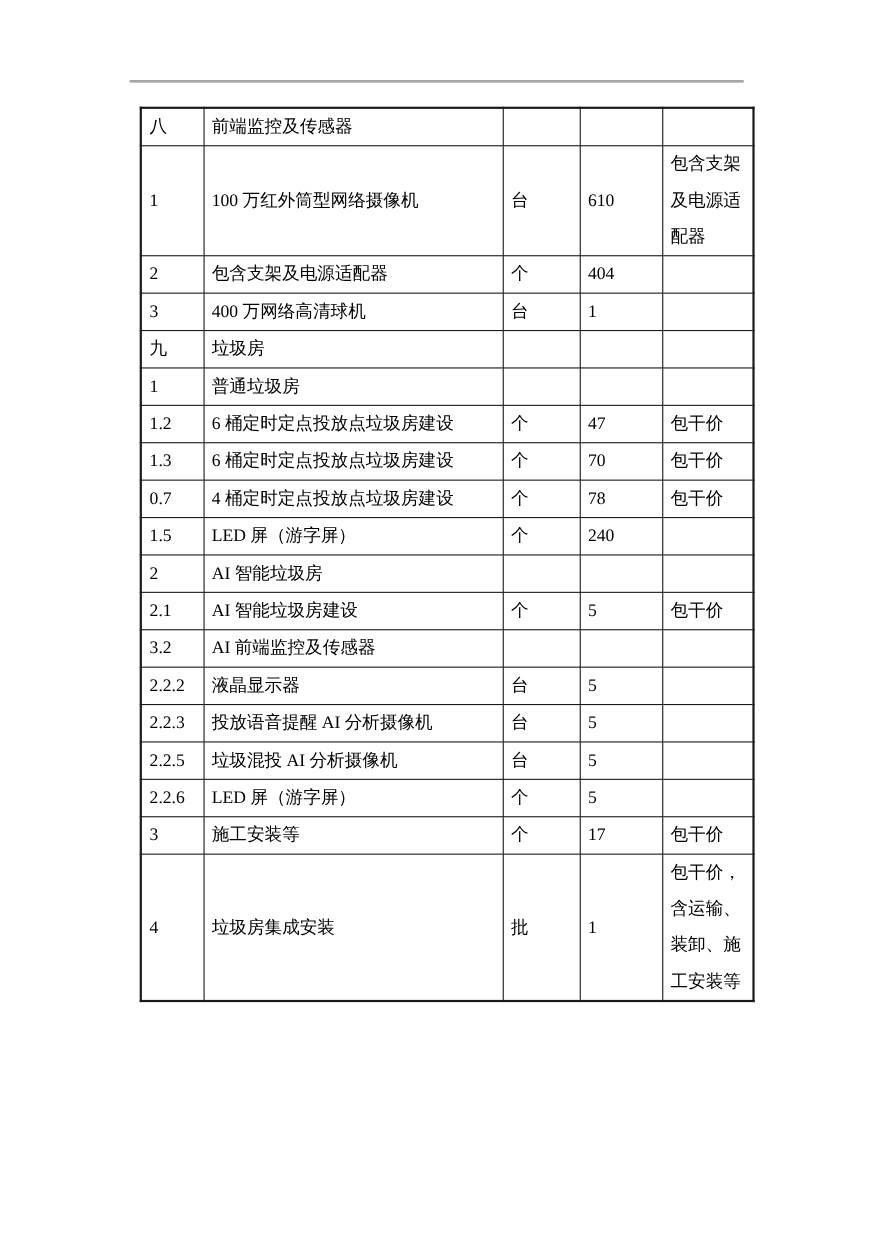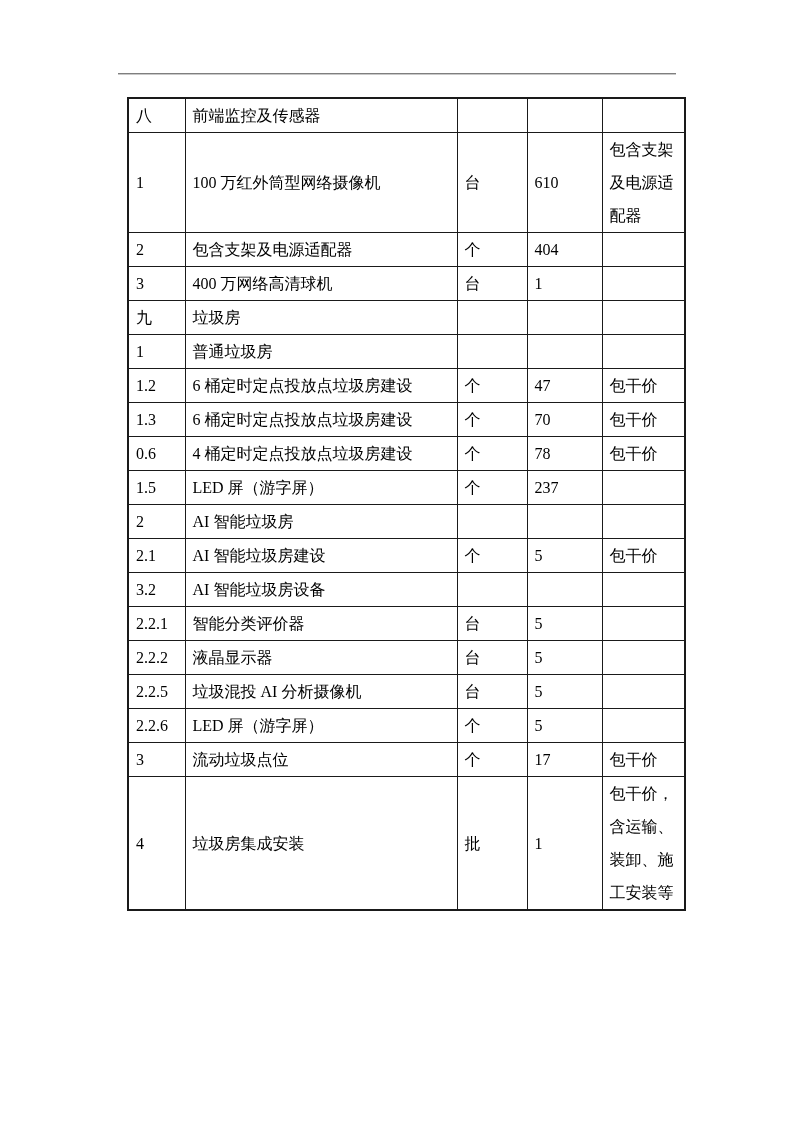--- a/index.html
+++ b/index.html
@@ -117,85 +117,85 @@
           <td>包干价</td>
         </tr>
         <tr>
           <td>1.3</td>
           <td>6 桶定时定点投放点垃圾房建设</td>
           <td>个</td>
           <td>70</td>
           <td>包干价</td>
         </tr>
         <tr>
-          <td>0.6</td>
+          <td>0.7</td>
           <td>4 桶定时定点投放点垃圾房建设</td>
           <td>个</td>
           <td>78</td>
           <td>包干价</td>
         </tr>
         <tr>
           <td>1.5</td>
           <td>LED 屏（游字屏）</td>
           <td>个</td>
-          <td>237</td>
+          <td>240</td>
           <td></td>
         </tr>
         <tr>
           <td>2</td>
           <td>AI 智能垃圾房</td>
           <td></td>
           <td></td>
           <td></td>
         </tr>
         <tr>
           <td>2.1</td>
           <td>AI 智能垃圾房建设</td>
           <td>个</td>
           <td>5</td>
           <td>包干价</td>
         </tr>
         <tr>
           <td>3.2</td>
-          <td>AI 智能垃圾房设备</td>
-          <td></td>
-          <td></td>
-          <td></td>
-        </tr>
-        <tr>
-          <td>2.2.1</td>
-          <td>智能分类评价器</td>
-          <td>台</td>
-          <td>5</td>
+          <td>AI 前端监控及传感器</td>
+          <td></td>
+          <td></td>
           <td></td>
         </tr>
         <tr>
           <td>2.2.2</td>
           <td>液晶显示器</td>
           <td>台</td>
           <td>5</td>
           <td></td>
         </tr>
         <tr>
+          <td>2.2.3</td>
+          <td>投放语音提醒 AI 分析摄像机</td>
+          <td>台</td>
+          <td>5</td>
+          <td></td>
+        </tr>
+        <tr>
           <td>2.2.5</td>
           <td>垃圾混投 AI 分析摄像机</td>
           <td>台</td>
           <td>5</td>
           <td></td>
         </tr>
         <tr>
           <td>2.2.6</td>
           <td>LED 屏（游字屏）</td>
           <td>个</td>
           <td>5</td>
           <td></td>
         </tr>
         <tr>
           <td>3</td>
-          <td>流动垃圾点位</td>
+          <td>施工安装等</td>
           <td>个</td>
           <td>17</td>
           <td>包干价</td>
         </tr>
         <tr>
           <td>4</td>
           <td>垃圾房集成安装</td>
           <td>批</td>
           <td>1</td>
           <td>包干价，含运输、装卸、施工安装等</td>

